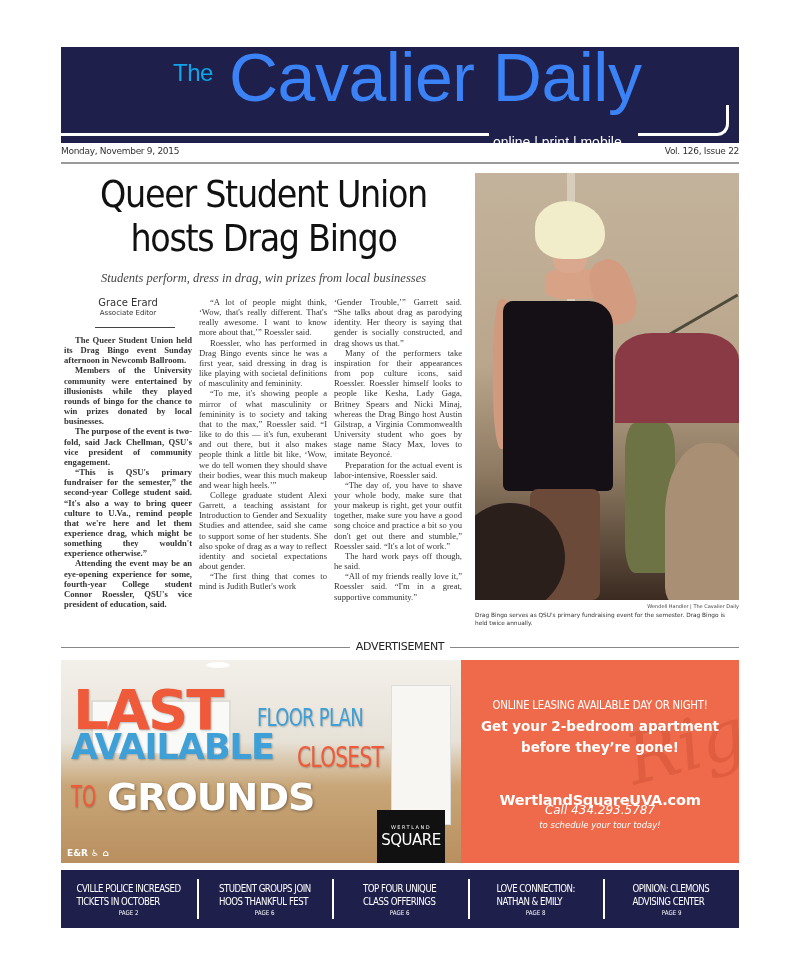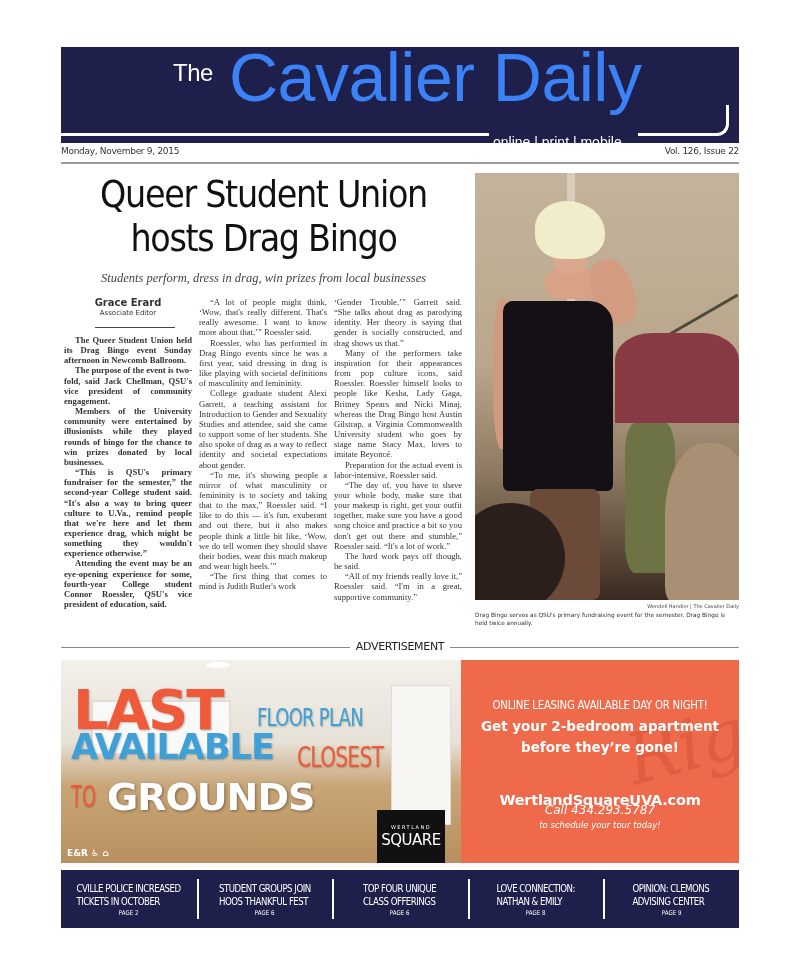--- a/index.html
+++ b/index.html
@@ -6,21 +6,21 @@
   html, body { width: 800px; height: 974px; background: #ffffff; overflow: hidden; }
   body { position: relative; font-family: "Liberation Serif", serif; color: #222; }
 
   
   .masthead {
     position: absolute; left: 61px; top: 47px; width: 678px; height: 96px;
     background: #1e1f4b;
   }
   .mast-the {
     position: absolute; left: 112px; top: 12px;
-    font-family: "Liberation Sans", sans-serif; font-size: 24px; color: #ffffff; letter-spacing: -0.5px;
+    font-family: "Liberation Sans", sans-serif; font-size: 24px; color: #0ea5e9; letter-spacing: -0.5px;
   }
   .mast-title {
     position: absolute; left: 168px; top: -4px;
     font-family: "Liberation Sans", sans-serif; font-size: 68px; color: #3b82f6; letter-spacing: -0.5px;
     white-space: nowrap; line-height: 1;
   }
   .mast-rule-left {
     position: absolute; left: 0; top: 86px; width: 428px; height: 3px; background: #fff;
   }
   .mast-tagline {
@@ -50,21 +50,21 @@
     font-family: "DejaVu Sans", sans-serif; font-weight: normal; font-size: 38px; line-height: 44px;
     color: #111; letter-spacing: -1.5px; transform: scaleX(0.88); transform-origin: center top;
   }
   .subhead {
     position: absolute; left: 61px; top: 271px; width: 405px; text-align: center;
     font-family: "Liberation Serif", serif; font-style: italic; font-size: 12.5px; color: #444;
   }
 
   
   .byline { position: absolute; left: 64px; top: 297px; width: 128px; text-align: center; }
-  .byline .name { font-family: "DejaVu Sans", sans-serif; font-size: 10px; color: #333; font-weight: bold; }
+  .byline .name { font-family: "DejaVu Sans", sans-serif; font-size: 10px; color: #333; }
   .byline .role { font-family: "DejaVu Sans", sans-serif; font-size: 7px; color: #333; margin-top: 1px; }
   .byline-rule { position: absolute; left: 95px; top: 327px; width: 80px; height: 1px; background: #444; }
 
   
   .col {
     position: absolute; width: 128px;
     font-family: "Liberation Serif", serif; font-size: 8.6px; line-height: 10.15px; color: #333;
     text-align: justify; hyphens: auto;
   }
   .col p { text-indent: 11px; }
@@ -188,30 +188,30 @@
 <div class="subhead">Students perform, dress in drag, win prizes from local businesses</div>
 
 <div class="byline">
   <div class="name">Grace Erard</div>
   <div class="role">Associate Editor</div>
 </div>
 <div class="byline-rule"></div>
 
 <div class="col col1">
   <p>The Queer Student Union held its Drag Bingo event Sunday afternoon in Newcomb Ballroom.</p>
+  <p>Members of the University community were entertained by illusionists while they played rounds of bingo for the chance to win prizes donated by local businesses.</p>
   <p>The purpose of the event is two-fold, said Jack Chellman, QSU's vice president of community engagement.</p>
-  <p>Members of the University community were entertained by illusionists while they played rounds of bingo for the chance to win prizes donated by local businesses.</p>
   <p>“This is QSU's primary fundraiser for the semester,” the second-year College student said. “It's also a way to bring queer culture to U.Va., remind people that we're here and let them experience drag, which might be something they wouldn't experience otherwise.”</p>
   <p>Attending the event may be an eye-opening experience for some, fourth-year College student Connor Roessler, QSU's vice president of education, said.</p>
 </div>
 <div class="col col2">
   <p>“A lot of people might think, ‘Wow, that's really different. That's really awesome. I want to know more about that,’” Roessler said.</p>
   <p>Roessler, who has performed in Drag Bingo events since he was a first year, said dressing in drag is like playing with societal definitions of masculinity and femininity.</p>
+  <p>“To me, it's showing people a mirror of what masculinity or femininity is to society and taking that to the max,” Roessler said. “I like to do this — it's fun, exuberant and out there, but it also makes people think a little bit like, ‘Wow, we do tell women they should shave their bodies, wear this much makeup and wear high heels.’”</p>
   <p>College graduate student Alexi Garrett, a teaching assistant for Introduction to Gender and Sexuality Studies and attendee, said she came to support some of her students. She also spoke of drag as a way to reflect identity and societal expectations about gender.</p>
-  <p>“To me, it's showing people a mirror of what masculinity or femininity is to society and taking that to the max,” Roessler said. “I like to do this — it's fun, exuberant and out there, but it also makes people think a little bit like, ‘Wow, we do tell women they should shave their bodies, wear this much makeup and wear high heels.’”</p>
   <p>“The first thing that comes to mind is Judith Butler's work</p>
 </div>
 <div class="col col3">
   <p style="text-indent:0">‘Gender Trouble,’” Garrett said. “She talks about drag as parodying identity. Her theory is saying that gender is socially constructed, and drag shows us that.”</p>
   <p>Many of the performers take inspiration for their appearances from pop culture icons, said Roessler. Roessler himself looks to people like Kesha, Lady Gaga, Britney Spears and Nicki Minaj, whereas the Drag Bingo host Austin Gilstrap, a Virginia Commonwealth University student who goes by stage name Stacy Max, loves to imitate Beyoncé.</p>
   <p>Preparation for the actual event is labor-intensive, Roessler said.</p>
   <p>“The day of, you have to shave your whole body, make sure that your makeup is right, get your outfit together, make sure you have a good song choice and practice a bit so you don't get out there and stumble,” Roessler said. “It's a lot of work.”</p>
   <p>The hard work pays off though, he said.</p>
   <p>“All of my friends really love it,” Roessler said. “I'm in a great, supportive community.”</p>
 </div>

